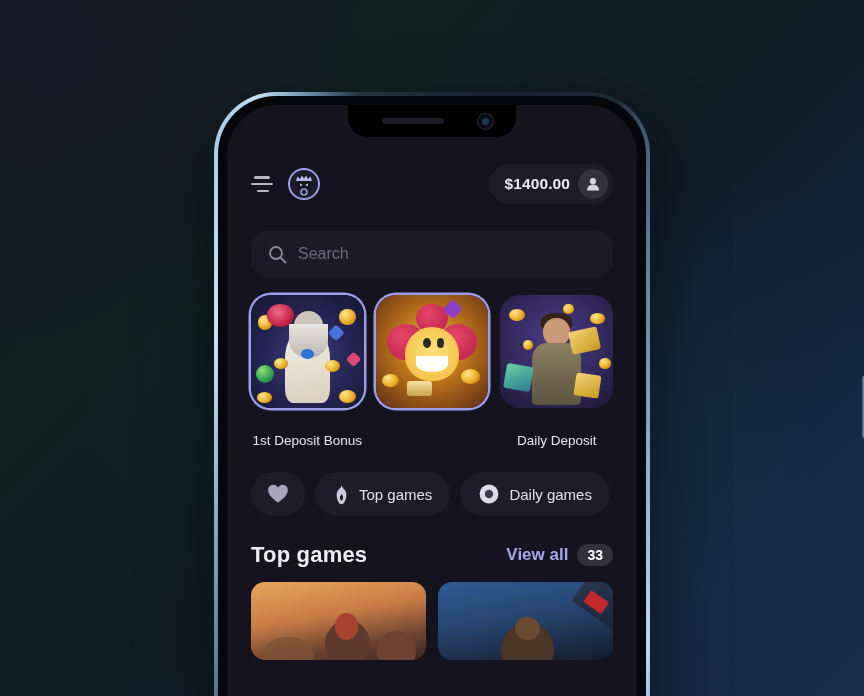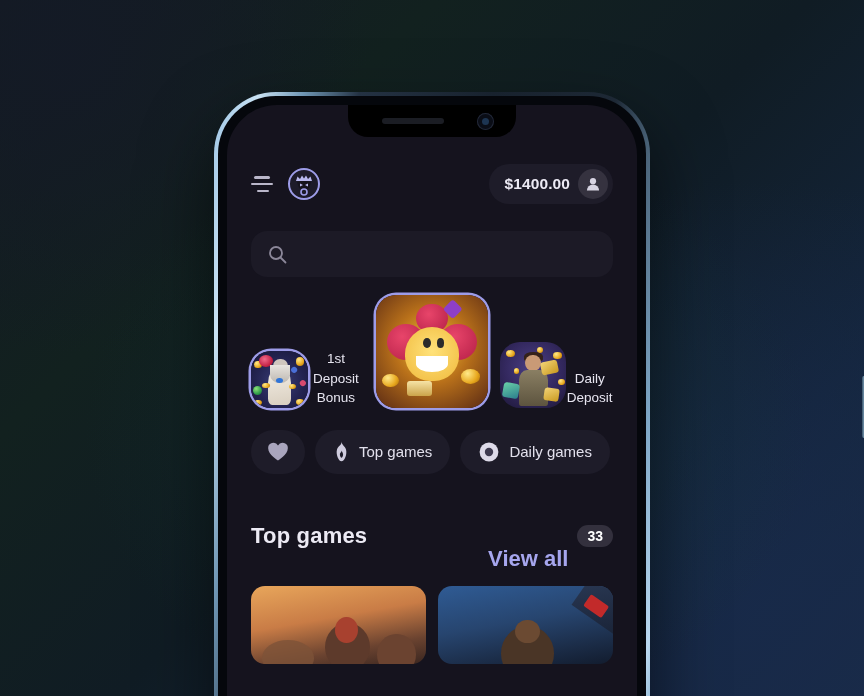--- a/index.html
+++ b/index.html
@@ -100,21 +100,21 @@
     background:#1c1a26; border-radius:16px;
     height:46px; padding:0 17px; margin-top:16px;
   }
   #search input {
     flex:1; background:transparent; border:none; outline:none;
     color:#d6d3e2; font-size:16px; font-family:inherit;
   }
   #search input::placeholder { color:#6d6a7e; }
   
   #bonuses { display:flex; gap:12px; margin-top:18px; }
-  .bonus { flex:1; display:flex; flex-direction:row; align-items:flex-end; cursor:pointer; }
+  .bonus { flex:1; display:flex; flex-direction:column; align-items:center; cursor:pointer;gap:11px; }
   .bthumb {
     width:100%; aspect-ratio:1/1; border-radius:20px;
     position:relative; overflow:hidden;
   }
   .bthumb.ring { box-shadow:0 0 0 2.5px #9d9ce8; }
   .blabel {
     margin-top:12px; text-align:center;
     color:#e7e5f0; font-size:13.5px; line-height:1.45; font-weight:400;
   }
   
@@ -152,21 +152,21 @@
     color:#e2e0ec; font-size:15px; font-weight:400;
   }
   .chip.icon-only { width:54px; justify-content:center; padding:0; }
   
   #sec {
     display:flex; align-items:center; justify-content:space-between;
     margin-top:26px;
   }
   #sectitle { color:#eceaf4; font-size:22px; font-weight:700; letter-spacing:.2px; }
   #viewall { display:flex; align-items:center; gap:9px; cursor:pointer; }
-  #viewall .vtxt { color:#a6a6ee; font-size:22px; font-weight:700;margin-top:46px; }
+  #viewall .vtxt { color:#a6a6ee; font-size:17px; font-weight:700; }
   #vbadge {
     background:#33303d; color:#fff; border-radius:11px;
     padding:3px 10px; font-size:14px; font-weight:700;
   }
   
   #games { display:flex; gap:12px; margin-top:14px; }
   .game { flex:1; height:78px; border-radius:14px; position:relative; overflow:hidden; cursor:pointer; }
   .g1 { background:linear-gradient(170deg,#e8a65b 0%,#c97c46 42%,#6b4330 75%,#3a2620 100%); }
   .g2 { background:linear-gradient(170deg,#2f5b94 0%,#27456f 45%,#1b2c47 78%,#121c2e 100%); }
   .blob { position:absolute; border-radius:50%; }
@@ -230,20 +230,21 @@
               </div>
             </div>
 
           </div>
 
           <div id="search">
             <svg width="19" height="19" viewBox="0 0 19 19">
               <circle cx="8" cy="8" r="6" fill="none" stroke="#8b8799" stroke-width="1.8"></circle>
               <line x1="12.5" y1="12.5" x2="17.5" y2="17.5" stroke="#8b8799" stroke-width="1.8" stroke-linecap="round"></line>
             </svg>
+            <input type="text" placeholder="Search" style="">
           </div>
 
           <div id="bonuses">
 
             <div class="bonus">
               <div class="bthumb ring">
                 <div class="art a1">
                   <div class="coin" style="left:6%;top:18%;width:13%;height:13%"></div>
                   <div class="coin" style="left:78%;top:12%;width:15%;height:15%"></div>
                   <div class="coin" style="left:4%;top:62%;width:16%;height:16%;background:radial-gradient(circle at 35% 30%,#8ee07a,#2e9e4a 60%,#166030)"></div>

